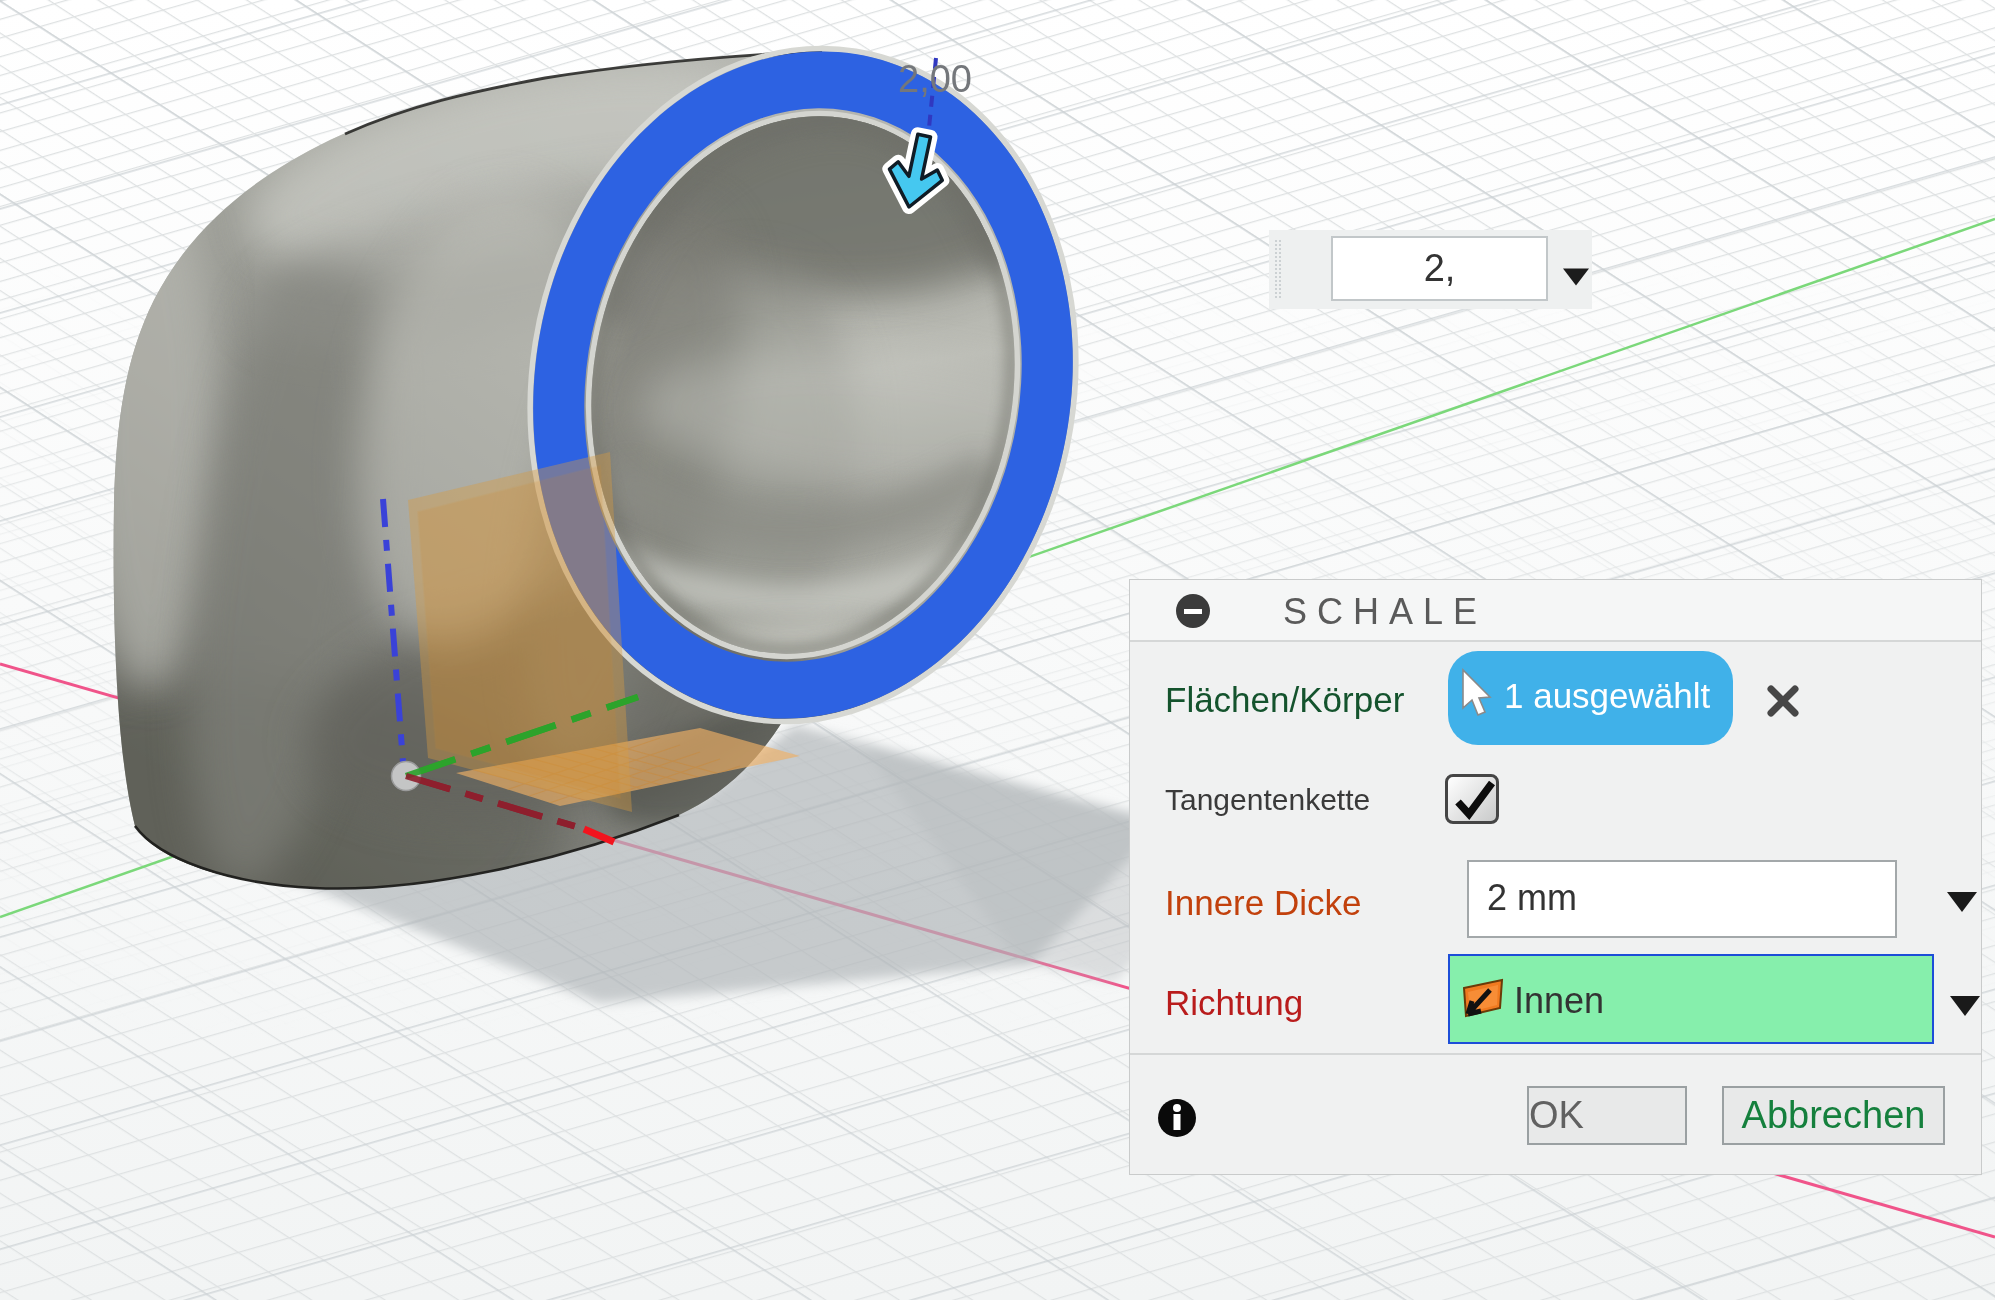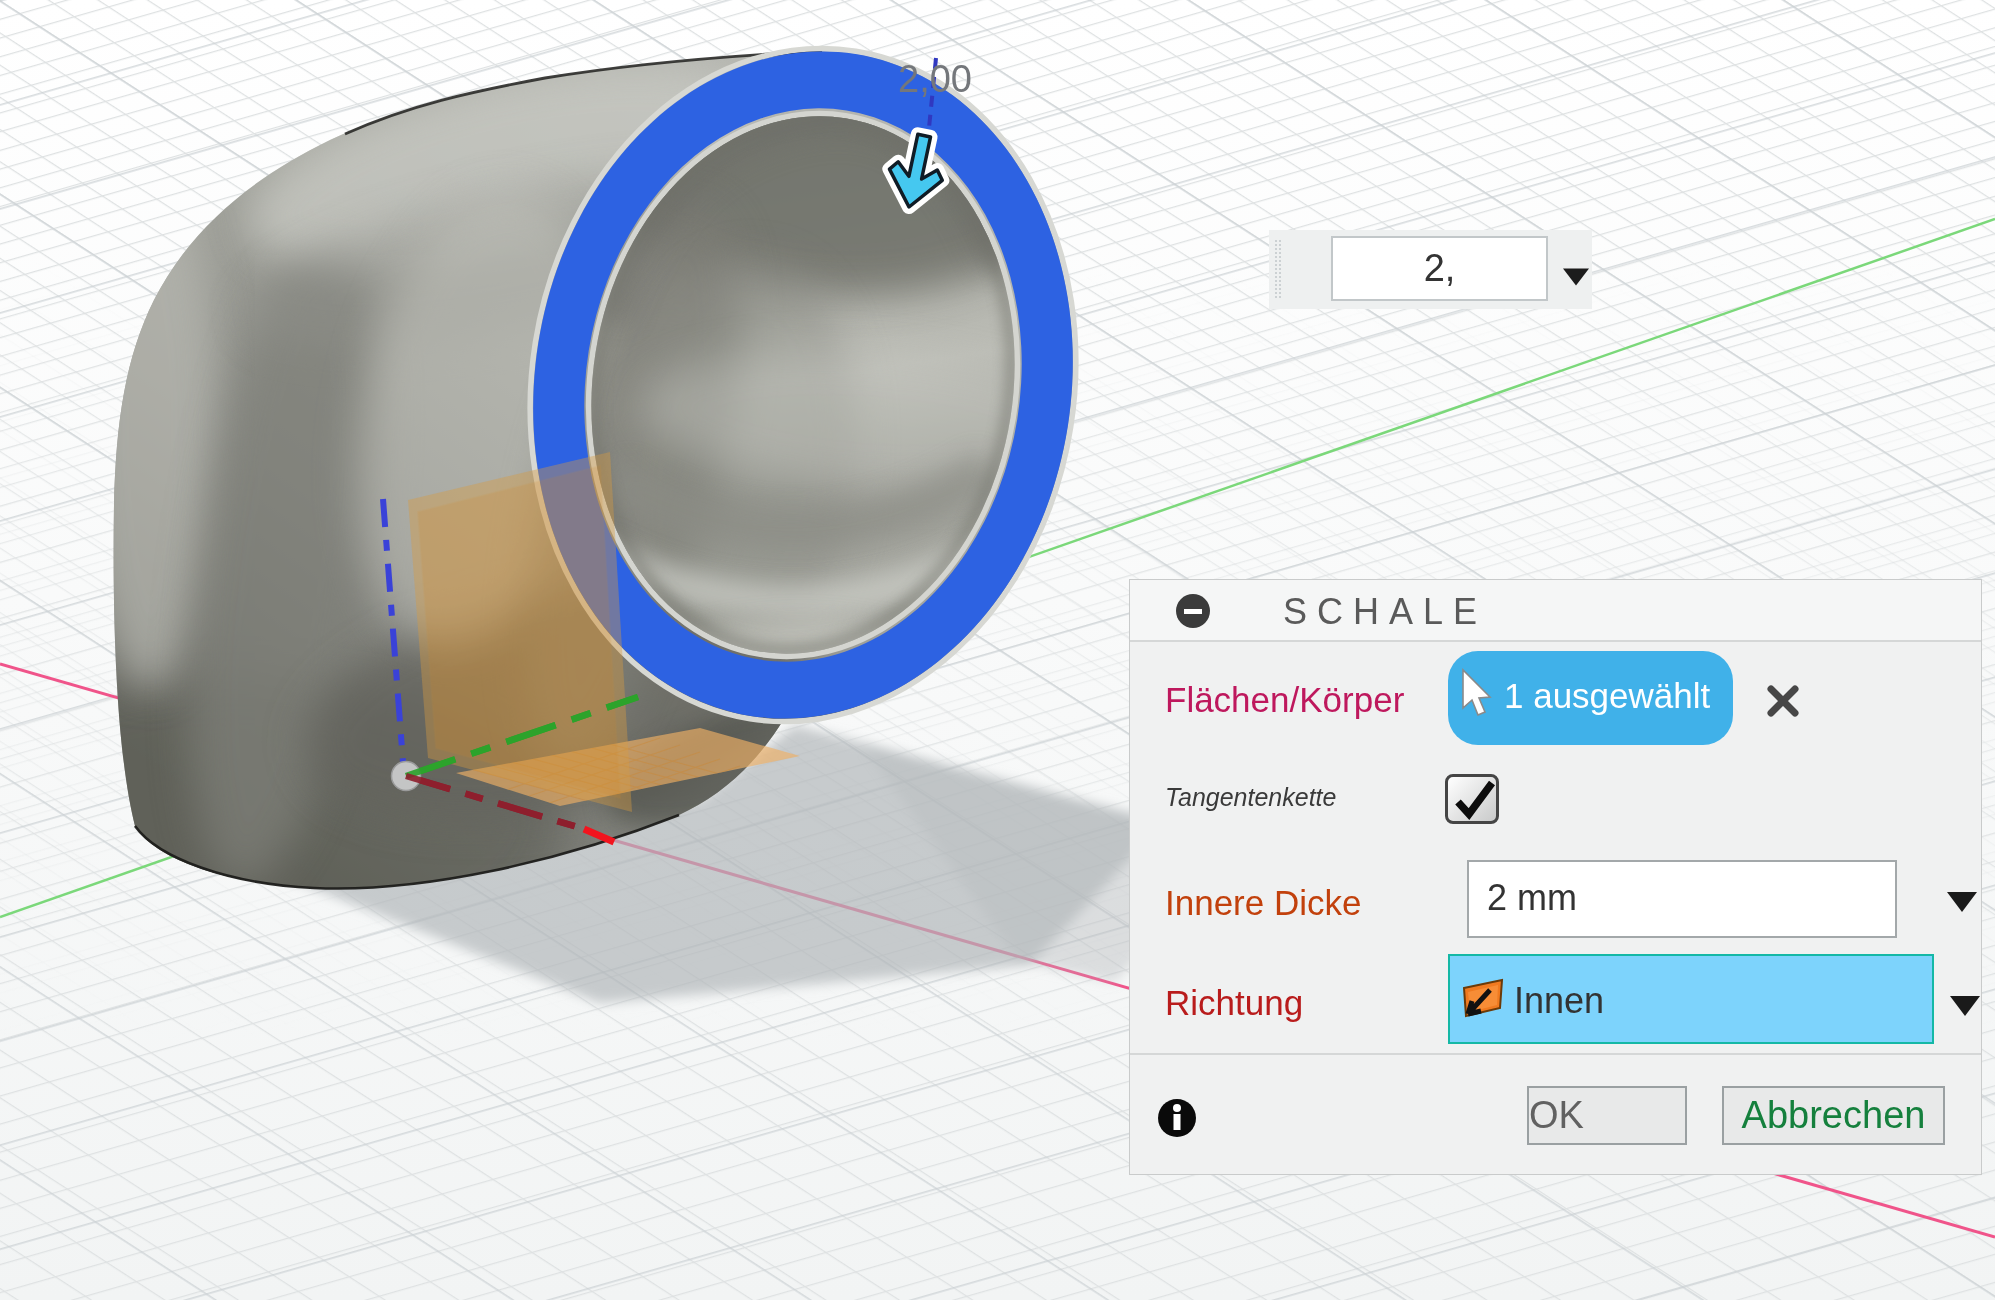--- a/index.html
+++ b/index.html
@@ -173,40 +173,40 @@
   <div style="position:absolute;left:6px;top:10px;width:6px;height:58px;border-left:2px dotted #ccd1d3;border-right:2px dotted #ccd1d3;"></div>
   <div style="position:absolute;left:62px;top:6px;width:217px;height:65px;background:#fff;border:2px solid #c2c7c9;font-size:38px;color:#333;text-align:center;line-height:61px;">2,</div>
   <div style="position:absolute;left:294px;top:59%;transform:translateY(-50%);width:0;height:0;border-left:13px solid transparent;border-right:13px solid transparent;border-top:17px solid #1c1c1c;"></div>
 </div>
 <div id="dlg" style="position:absolute;left:1129px;top:579px;width:853px;height:596px;background:#f0f1f1;border:1px solid #c9cbcb;">
   <div style="position:absolute;left:0;top:0;width:100%;height:62px;background:#f5f6f6;border-bottom:2px solid #d5d7d7;">
     <div style="position:absolute;left:46px;top:14px;width:34px;height:34px;border-radius:50%;background:#3b3b3b;"></div>
     <div style="position:absolute;left:54px;top:29px;width:18px;height:5px;background:#fff;"></div>
     <div style="position:absolute;left:153px;top:11px;font-size:36px;color:#5a5a5a;letter-spacing:10px;">SCHALE</div>
   </div>
-  <div style="position:absolute;left:35px;top:100px;font-size:35px;color:#be185d;">Flächen/Körper</div>
+  <div style="position:absolute;left:35px;top:100px;font-size:35px;color:#14532d;">Flächen/Körper</div>
   <div style="position:absolute;left:318px;top:71px;width:285px;height:94px;background:#40b1e9;color:#fff;font-size:35px;border-radius:30px;">
     <svg width="46" height="54" viewBox="0 0 46 54" style="position:absolute;left:6px;top:16px">
           <path d="M9,3 L9,41 L18,33 L24,48 L31,45 L25,31 L36,30 Z" fill="#fff" stroke="#8a8a8a" stroke-width="1.6"></path>
         </svg>
     <span style="position:absolute;left:56px;top:25px;">1 ausgewählt</span>
   </div>
   <svg width="38" height="38" viewBox="0 0 38 38" style="position:absolute;left:634px;top:102px">
         <path d="M7,7 L31,31 M31,7 L7,31" stroke="#474747" stroke-width="7" stroke-linecap="round"></path>
       </svg>
-  <div style="position:absolute;left:35px;top:203px;font-size:25px;color:#3a3a3a;font-style:italic;">Tangentenkette</div>
+  <div style="position:absolute;left:35px;top:203px;font-size:30px;color:#3a3a3a;">Tangentenkette</div>
   <div style="position:absolute;left:315px;top:194px;width:54px;height:50px;background:linear-gradient(135deg,#ffffff,#c9caca);border:3px solid #454545;border-radius:8px;"></div>
   <svg width="60" height="60" viewBox="0 0 60 60" style="position:absolute;left:314px;top:190px">
         <path d="M14,32 L25,44 L48,13" stroke="#0c0c0c" stroke-width="7.5" fill="none"></path>
       </svg>
   <div style="position:absolute;left:35px;top:303px;font-size:35px;color:#c2410c;">Innere Dicke</div>
   <div style="position:absolute;left:337px;top:280px;width:430px;height:78px;background:#fff;border:2px solid #a3a8aa;font-size:36px;color:#333;line-height:72px;padding-left:18px;">2 mm</div>
   <div style="position:absolute;left:817px;top:312px;width:0;height:0;border-left:15px solid transparent;border-right:15px solid transparent;border-top:20px solid #1a1a1a;"></div>
   <div style="position:absolute;left:35px;top:403px;font-size:35px;color:#b91c1c;">Richtung</div>
-  <div style="position:absolute;left:318px;top:374px;width:486px;height:90px;background:#7dd3fc;border:2px solid #14b8a6;">
+  <div style="position:absolute;left:318px;top:374px;width:486px;height:90px;background:#86efac;border:2px solid #1d4ed8;">
     <svg width="50" height="52" viewBox="0 0 50 52" style="position:absolute;left:8px;top:20px">
       <polygon points="6,12 44,4 42,32 8,40" fill="#f07a20" stroke="#6b3a08" stroke-width="2"></polygon>
       <polygon points="10,16 40,9 39,29 12,36" fill="#fa9540" opacity="0.7"></polygon>
       <path d="M32,14 L10,38 M10,38 l4,-13 M10,38 l13,-3" stroke="#111" stroke-width="5" fill="none"></path>
     </svg>
     <span style="position:absolute;left:64px;top:24px;font-size:36px;color:#333;">Innen</span>
   </div>
   <div style="position:absolute;left:820px;top:416px;width:0;height:0;border-left:15px solid transparent;border-right:15px solid transparent;border-top:20px solid #1a1a1a;"></div>
   <div style="position:absolute;left:0;top:473px;width:100%;height:0;border-top:2px solid #d5d7d7;"></div>
   <svg width="44" height="44" viewBox="0 0 44 44" style="position:absolute;left:26px;top:517px">

